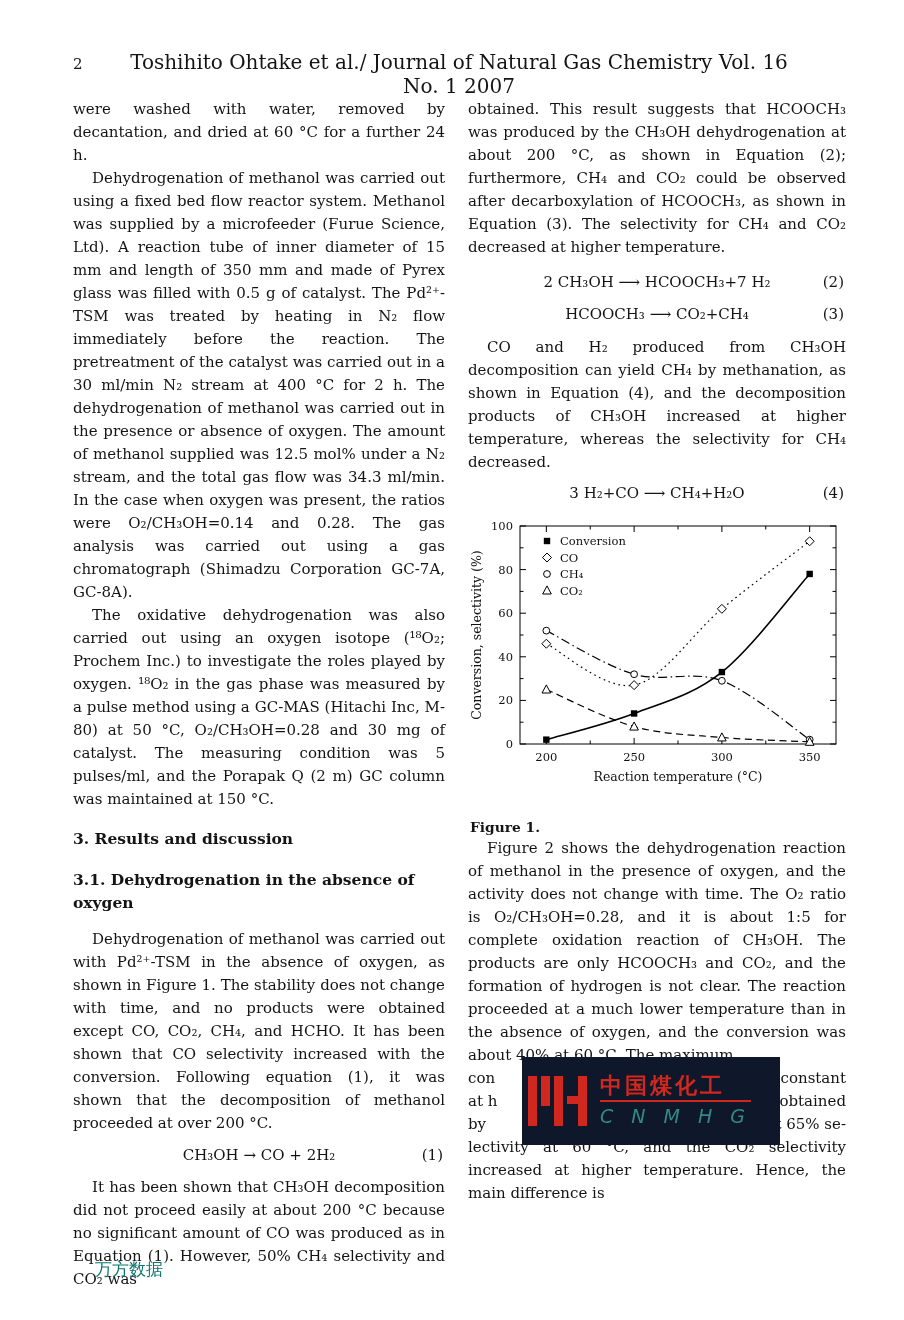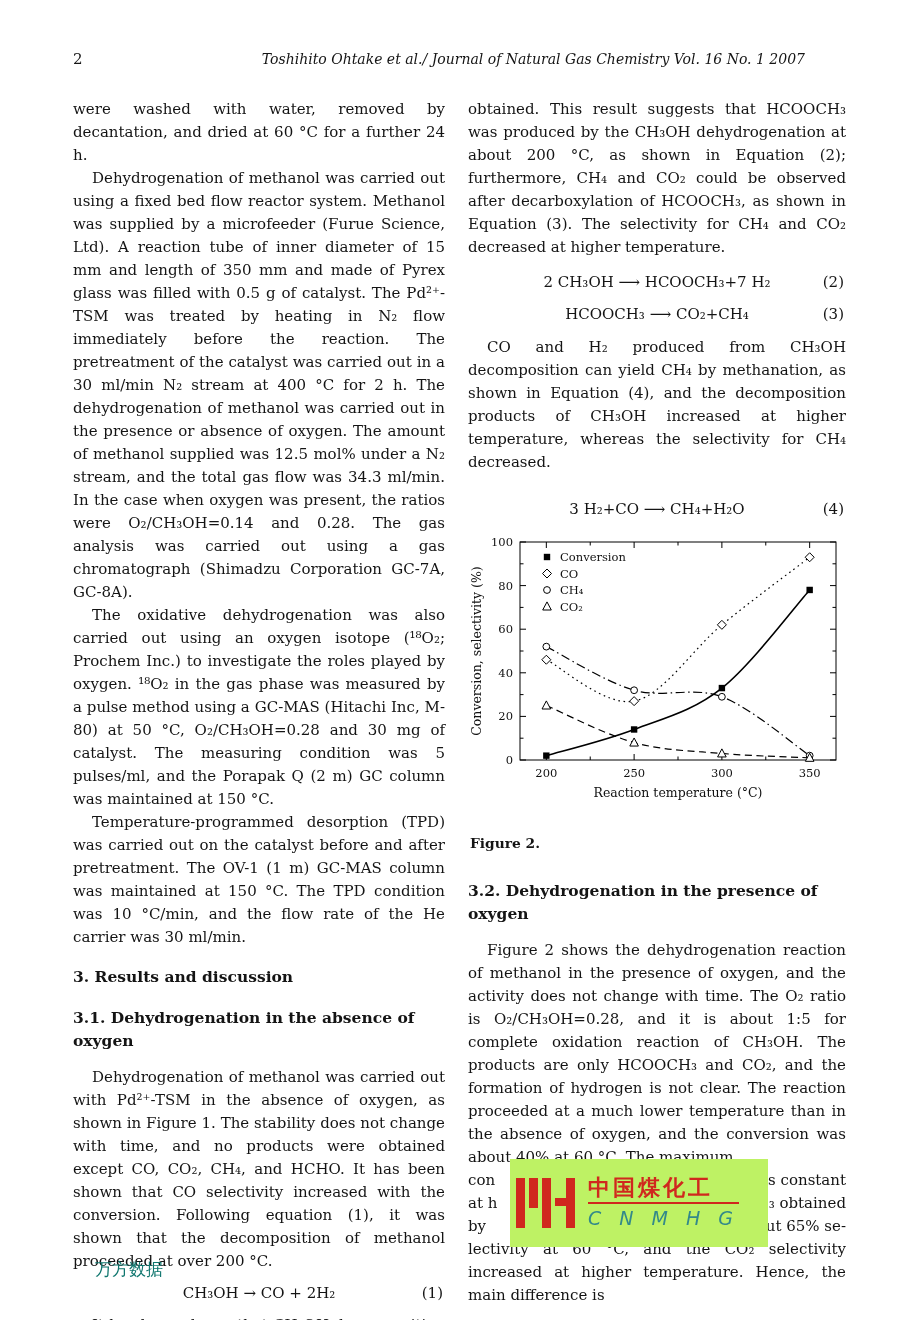--- a/index.html
+++ b/index.html
@@ -3,40 +3,40 @@
 <meta charset="utf-8">
 <style>
   html,body{margin:0;padding:0;background:#e8e8e8;}
   .page{
     position:relative;width:904px;height:1320px;background:#ffffff;
     font-family:"DejaVu Serif","Liberation Serif",serif;color:#141414;
     overflow:hidden;margin:0 auto;
   }
   .header-row{position:absolute;top:50px;left:73px;width:772px;display:flex;align-items:baseline;}
   .page-number{font-size:15px;width:40px;}
-  .running-head{flex:1;text-align:right;font-style:italic;font-size:14px;}
+  .running-head{flex:1;text-align:center;font-size:20px;}
   .col{position:absolute;top:98px;font-size:15px;line-height:23px;text-align:justify;}
   .col-left{left:73px;width:372px;}
   .col-right{left:468px;width:378px;}
   p.para{margin:0;}
   p.indent{text-indent:19px;}
   .sec-heading{font-weight:bold;font-size:15.5px;margin:16px 0 12px;text-align:left;}
   .sub-heading{font-weight:bold;font-size:15.5px;margin:18px 0 14px;text-align:left;}
   .eq-row{position:relative;margin:9px 0;line-height:23px;}
   .eq-formula{display:block;text-align:center;padding:0 30px;}
   .eq-num{position:absolute;right:2px;top:0;}
   .figure-wrap{margin:6px 0 2px;}
   .figure-wrap svg{display:block;margin:0 auto;}
   svg text{font-family:"DejaVu Serif","Liberation Serif",serif;fill:#111;}
   .fig-caption{display:grid;grid-template-columns:auto 1fr;gap:9px;font-weight:bold;
     font-size:13.8px;line-height:20px;margin:8px 2px 0;text-align:justify;}
   .wm-block{position:relative;}
   .wm-line{display:flex;justify-content:space-between;}
   .wm-overlay{
-    position:absolute;left:42px;top:-10px;width:258px;height:88px;background:#bef264;
+    position:absolute;left:54px;top:-10px;width:258px;height:88px;background:#0f172a;
     display:flex;align-items:center;gap:10px;padding-left:4px;box-sizing:border-box;
   }
   .wm-text-col{display:flex;flex-direction:column;justify-content:center;}
   .wm-cn{font-size:22px;letter-spacing:3px;font-weight:bold;border-bottom:2px solid;padding-bottom:3px;}
   .wm-en{font-size:19px;letter-spacing:6px;margin-top:3px;font-family:"DejaVu Sans","Liberation Sans",sans-serif;font-style:italic;}
   .footer-mark{position:absolute;left:95px;top:1258px;font-size:17px;color:#0f766e;}
 </style>
 </head>
 <body>
 
@@ -45,21 +45,20 @@
   <div class="header-row">
     <span class="page-number">2</span>
     <span class="running-head">Toshihito Ohtake et al./ Journal of Natural Gas Chemistry Vol. 16 No. 1  2007</span>
     <span style="width:40px;"></span>
   </div>
 
   <div class="col col-left">
     <p class="para">were washed with water, removed by decantation, and dried at 60 °C  for a further 24 h.</p>
     <p class="para indent">Dehydrogenation of methanol was carried out using a fixed bed flow reactor system.  Methanol was supplied by a microfeeder (Furue Science, Ltd).  A reaction tube of inner diameter of 15 mm and length of 350 mm and made of Pyrex glass was filled with 0.5 g of catalyst.  The Pd²⁺-TSM was treated by heating in N₂ flow immediately before the reaction. The pretreatment of the catalyst was carried out in a 30 ml/min N₂ stream at 400 °C for 2  h.  The dehydrogenation of methanol was carried out in the presence or absence of oxygen. The amount of methanol supplied was 12.5 mol% under a N₂ stream, and the total gas flow was 34.3 ml/min.  In the case when oxygen was present, the ratios were O₂/CH₃OH=0.14 and 0.28.  The gas analysis was carried out using a gas chromatograph (Shimadzu Corporation GC-7A, GC-8A).</p>
     <p class="para indent">The oxidative dehydrogenation was also carried out using an oxygen isotope (¹⁸O₂; Prochem Inc.) to investigate the roles played by oxygen. ¹⁸O₂ in the gas phase was measured by a pulse method using a GC-MAS (Hitachi Inc, M-80) at 50 °C, O₂/CH₃OH=0.28 and 30 mg of catalyst.  The measuring condition was 5 pulses/ml, and the Porapak Q (2 m) GC column was maintained at 150 °C.</p>
-    <p class="para indent">Temperature-programmed desorption (TPD) was carried out on the catalyst before and after pretreatment.  The OV-1 (1 m) GC-MAS column was maintained at 150 °C. The TPD condition was 10 °C/min, and the flow rate of the He carrier was 30 ml/min.</p>
 
     <div class="sec-heading">3.  Results and discussion</div>
     <div class="sub-heading">3.1.  Dehydrogenation in the absence of oxygen</div>
 
     <p class="para indent">Dehydrogenation of methanol was carried out with Pd²⁺-TSM in the absence of oxygen, as shown in Figure 1. The stability does not change with time, and no products were obtained except CO, CO₂, CH₄, and HCHO. It has been shown that CO selectivity increased with the conversion.  Following equation (1), it was shown that the decomposition of methanol proceeded at over 200 °C.</p>
 
     <div class="eq-row">
       <span class="eq-formula">CH₃OH → CO + 2H₂</span>
       <span class="eq-num">(1)</span>
     </div>
@@ -74,21 +73,21 @@
       <span class="eq-formula">2 CH₃OH  ⟶  HCOOCH₃+7 H₂</span>
       <span class="eq-num">(2)</span>
     </div>
     <div class="eq-row" style="margin-top:2px;">
       <span class="eq-formula">HCOOCH₃  ⟶  CO₂+CH₄</span>
       <span class="eq-num">(3)</span>
     </div>
 
     <p class="para indent" style="margin-top:10px;">CO and H₂ produced from CH₃OH decomposition can yield CH₄ by methanation, as shown in Equation (4), and the decomposition products of CH₃OH increased at higher temperature, whereas the selectivity for CH₄ decreased.</p>
 
-    <div class="eq-row" style="margin-top:24px;">
+    <div class="eq-row" style="margin-top:8px;">
       <span class="eq-formula">3 H₂+CO  ⟶  CH₄+H₂O</span>
       <span class="eq-num">(4)</span>
     </div>
 
     <div class="figure-wrap">
       <svg width="378" height="295" viewBox="0 0 378 295">
           <rect x="52" y="12" width="316" height="218" fill="none" stroke="#000" stroke-width="1"></rect>
           <line x1="52" y1="230" x2="58" y2="230" stroke="#000" stroke-width="1"></line>
           <line x1="368" y1="230" x2="362" y2="230" stroke="#000" stroke-width="1"></line>
           <text x="45" y="234" text-anchor="end" font-size="11.5">0</text>
@@ -162,24 +161,23 @@
           <polygon points="79,39 83.5,43.5 79,48 74.5,43.5" fill="#fff" stroke="#000" stroke-width="1"></polygon>
           <text x="92" y="47.5" font-size="11.5">CO</text>
           <circle cx="79" cy="60" r="3.4" fill="#fff" stroke="#000" stroke-width="1"></circle>
           <text x="92" y="64" font-size="11.5">CH₄</text>
           <polygon points="79,71.9 83.3,80 74.7,80" fill="#fff" stroke="#000" stroke-width="1"></polygon>
           <text x="92" y="80.5" font-size="11.5">CO₂</text>
         </svg>
     </div>
 
     <div class="fig-caption">
-      <span>Figure 2.</span>
-    </div>
-
-    <div class="sub-heading" style="margin-top:26px;">3.2.  Dehydrogenation in the presence of oxygen</div>
+      <span>Figure 1.</span>
+    </div>
+
 
     <p class="para indent">Figure 2 shows the dehydrogenation reaction of methanol in the presence of oxygen, and the activity does not change with time.  The O₂ ratio is O₂/CH₃OH=0.28, and it is about 1:5 for complete oxidation reaction of CH₃OH. The products are only HCOOCH₃ and CO₂, and the formation of hydrogen is not clear. The reaction proceeded at a much lower temperature than in the absence of oxygen, and the conversion was about 40% at 60 °C. The maximum</p>
 
     <div class="wm-block">
       <div class="wm-line">
         <span>con</span>
         <span>which was constant</span>
       </div>
       <div class="wm-line">
         <span>at h</span>

